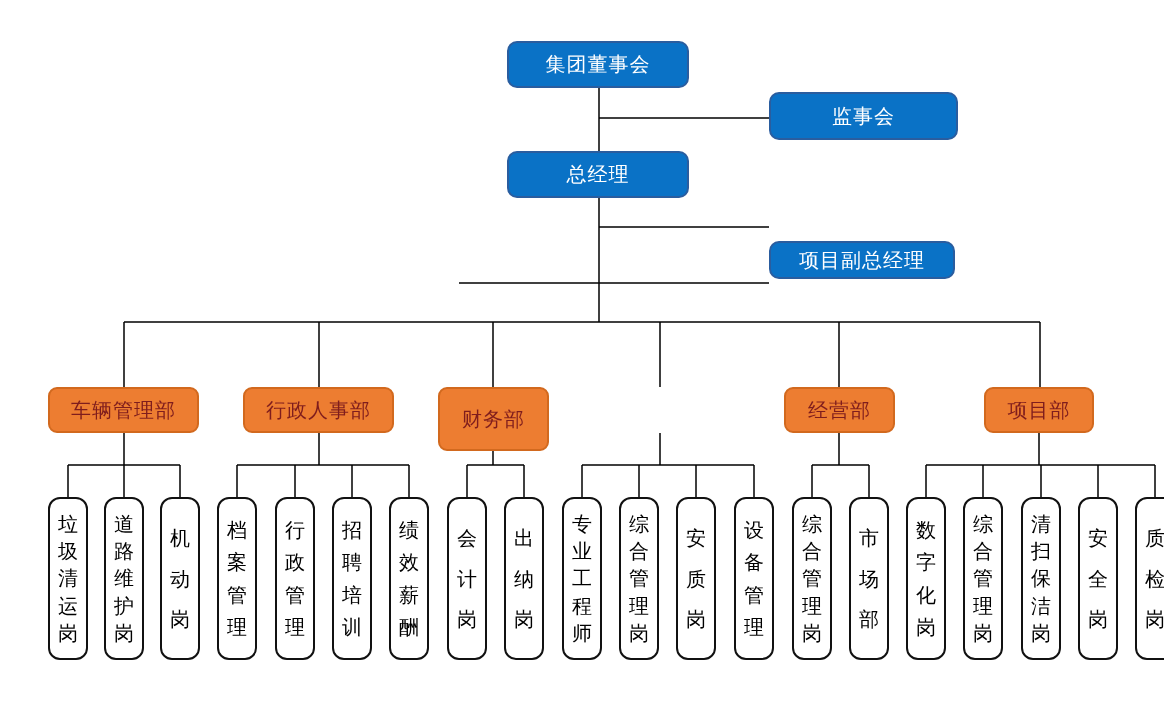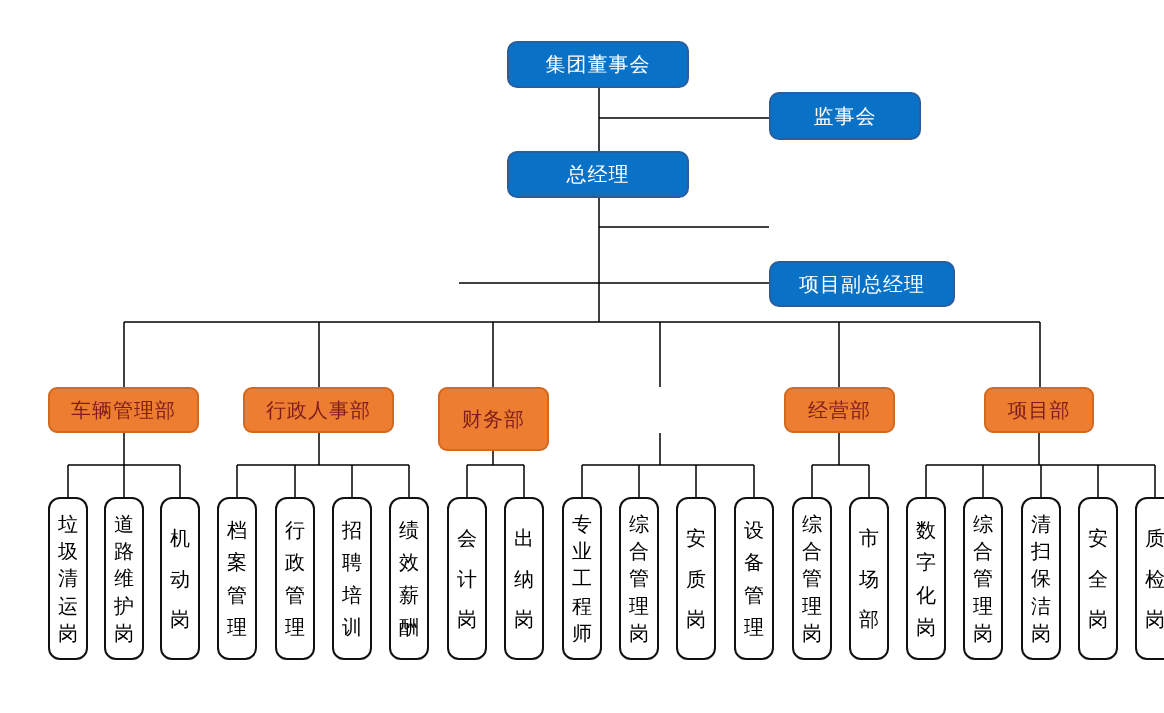--- a/index.html
+++ b/index.html
@@ -111,23 +111,23 @@
     <line x1="1007" y1="433" x2="1007" y2="465"></line>
     <line x1="894" y1="465" x2="1123" y2="465"></line>
     <line x1="894" y1="465" x2="894" y2="497"></line>
     <line x1="951" y1="465" x2="951" y2="497"></line>
     <line x1="1009" y1="465" x2="1009" y2="497"></line>
     <line x1="1066" y1="465" x2="1066" y2="497"></line>
     <line x1="1123" y1="465" x2="1123" y2="497"></line>
   </svg>
 
   <div class="nbox blue" style="left:475px;top:41px;width:182px;height:47px">集团董事会</div>
-  <div class="nbox blue" style="left:737px;top:92px;width:152px;height:48px">监事会</div>
+  <div class="nbox blue" style="left:737px;top:92px;width:189px;height:48px">监事会</div>
   <div class="nbox blue" style="left:475px;top:151px;width:182px;height:47px">总经理</div>
-  <div class="nbox blue" style="left:737px;top:261px;width:186px;height:46px">项目副总经理</div>
+  <div class="nbox blue" style="left:737px;top:241px;width:186px;height:38px">项目副总经理</div>
 
   <div class="nbox orange" style="left:16px;top:387px;width:151px;height:46px">车辆管理部</div>
   <div class="nbox orange" style="left:211px;top:387px;width:151px;height:46px">行政人事部</div>
   <div class="nbox orange" style="left:406px;top:387px;width:111px;height:64px">财务部</div>
   <div class="nbox orange" style="left:752px;top:387px;width:111px;height:46px">经营部</div>
   <div class="nbox orange" style="left:952px;top:387px;width:110px;height:46px">项目部</div>
 
   <div class="nbox leaf" style="left:16px;top:497px;width:40px;height:163px">
       <span>垃</span>
       <span>圾</span>

